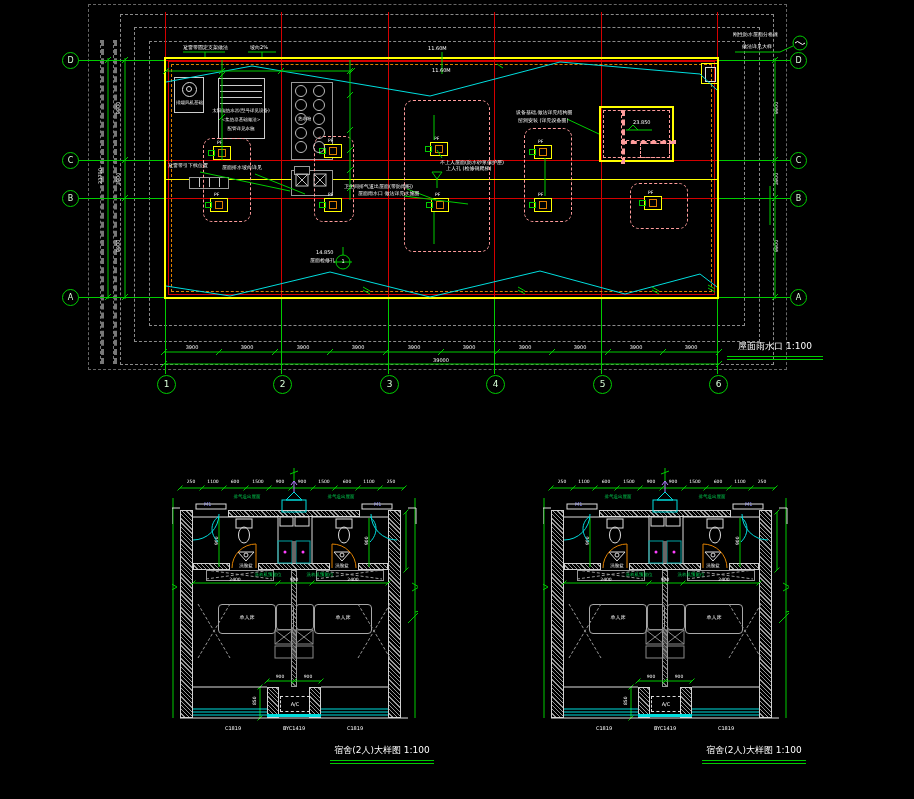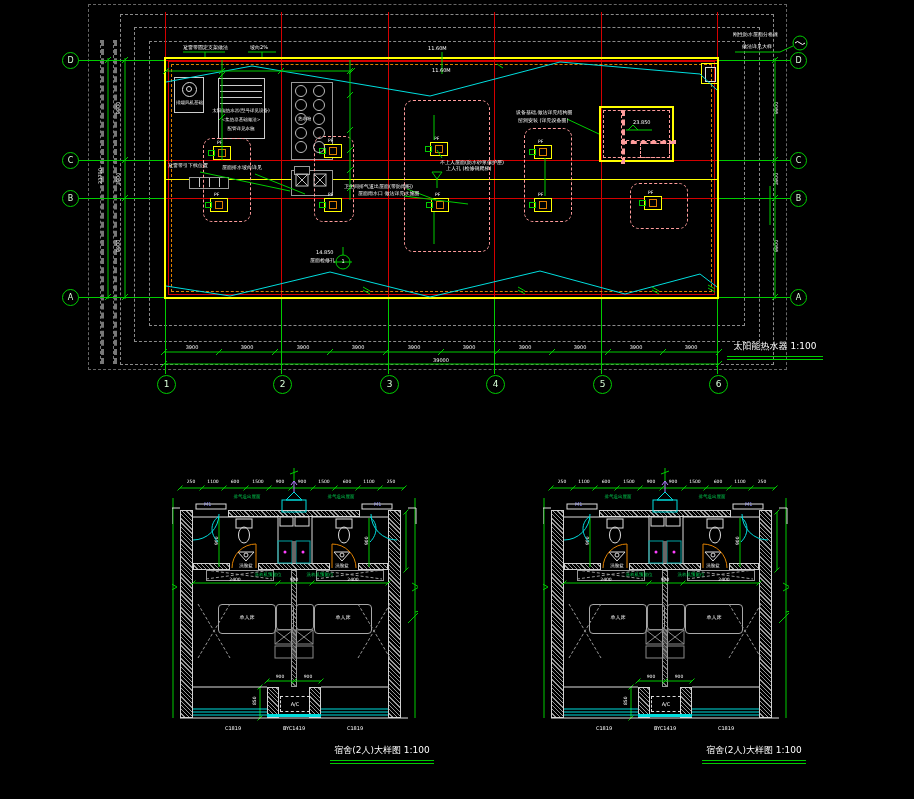--- a/index.html
+++ b/index.html
@@ -322,21 +322,21 @@
   <div class="t" style="left:440px;top:159px;">不上人屋面(防水砂浆保护层)</div>
   <div class="t" style="left:446px;top:165px;">上人孔 (检修钢爬梯)</div>
   <div class="t" style="left:516px;top:109px;">设备基础,做法详见结构图</div>
   <div class="t" style="left:518px;top:117px;">留洞安装 (详见设备图)</div>
   <div class="t" style="left:316px;top:249px;">14.850</div>
   <div class="t" style="left:310px;top:257px;">屋面检修孔</div>
   <div class="t ctr" style="left:343px;top:258px;">1</div>
   <div class="t" style="left:428px;top:45px;">11.60M</div>
   <div class="t" style="left:432px;top:67px;">11.60M</div>
 
-  <div class="title" style="left:727px;top:340px;width:96px;">太阳能热水器 1:100</div>
+  <div class="title" style="left:727px;top:340px;width:96px;">屋面雨水口 1:100</div>
   <div class="title" style="left:330px;top:744px;width:104px;">宿舍(2人)大样图 1:100</div>
   <div class="title" style="left:702px;top:744px;width:104px;">宿舍(2人)大样图 1:100</div>
 
   <div id="unit-slot-left" class="abs" style="left:172px;top:468px;width:246px;height:268px;">
     <div class="abs" style="left:0;top:0;width:246px;height:268px;">
 
       <div class="hatch" style="left:8px;top:42px;width:13px;height:208px;"></div>
       <div class="hatch" style="left:216px;top:42px;width:13px;height:208px;"></div>
       <div class="hatch" style="left:56px;top:42px;width:132px;height:7px;"></div>
       <div class="hatch" style="left:21px;top:95px;width:37px;height:7px;"></div>

